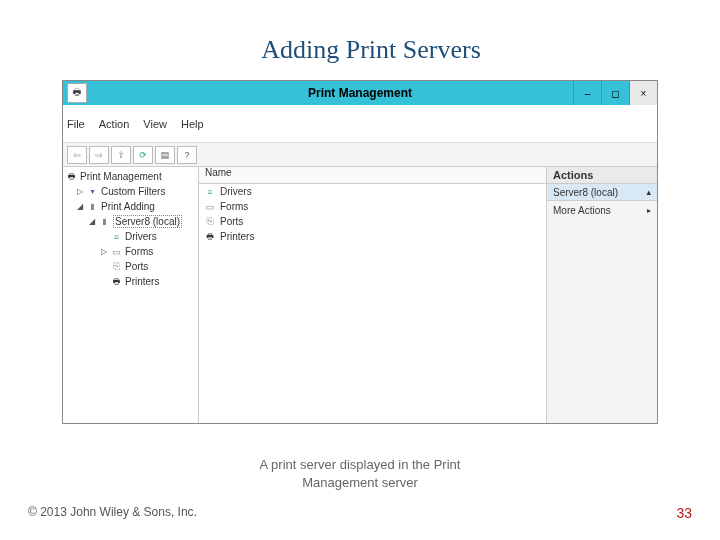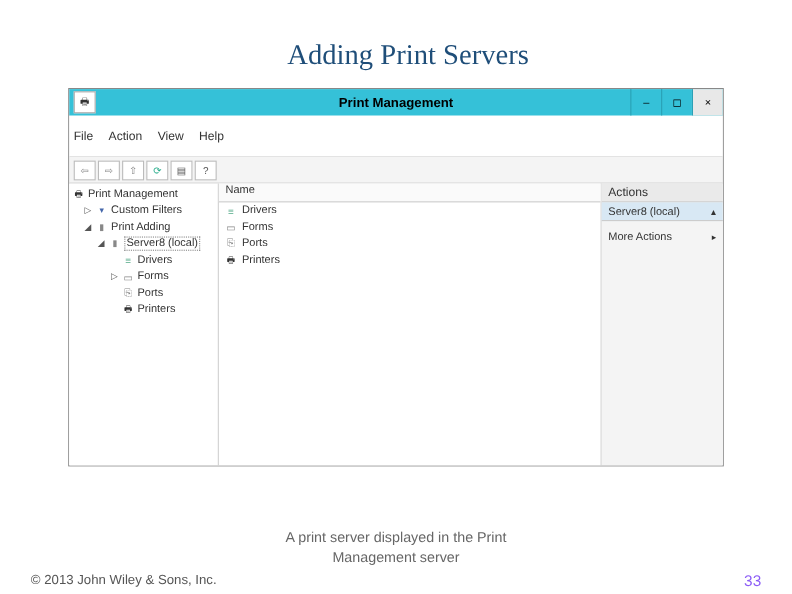--- a/index.html
+++ b/index.html
@@ -186,62 +186,62 @@
   .action-pane {
     width: 110px;
     background: #f4f4f4;
   }
   .action-header {
     height: 17px;
     background: #eaeaea;
     border-bottom: 1px solid #ccc;
     padding: 0 6px;
     font-size: 11px;
-    font-weight: normal;
+    font-weight: bold;
     display: flex;
     align-items: center;
   }
   .action-sub {
     height: 17px;
     background: #d8e8f4;
     border-bottom: 1px solid #ccc;
     padding: 0 6px;
     font-size: 10px;
     display: flex;
     align-items: center;
     justify-content: space-between;
   }
   .action-sub .chev { font-size: 9px; }
   .action-item {
     height: 18px;
-    padding: 14px 6px;
+    padding: 4px 6px;
     font-size: 10px;
     display: flex;
     align-items: center;
     justify-content: space-between;
   }
   .action-item .tri { font-size: 8px; }
   .caption {
     text-align: center;
     font-size: 13px;
     color: #666;
-    margin-top: 56px;
+    margin-top: 32px;
     line-height: 1.35;
   }
   .footer {
     position: absolute;
-    bottom: 4px;
+    bottom: 19px;
     left: 28px;
     right: 28px;
     display: flex;
     justify-content: space-between;
     font-size: 12px;
     color: #555;
   }
-  .slide-num { color: #8b5cf6; font-size: 14px; }
+  .slide-num { color: #b91c1c; font-size: 14px; }
   .printer-icon::before { content: "🖶"; font-size: 8px; }
   .drivers-icon::before { content: "≡"; color: #5a8; font-size: 9px; }
   .forms-icon::before { content: "▭"; color: #888; font-size: 9px; }
   .ports-icon::before { content: "⎘"; color: #888; font-size: 9px; }
   .printers-icon::before { content: "🖶"; font-size: 8px; }
   .server-icon::before { content: "▮"; color: #888; font-size: 8px; }
   .filter-icon::before { content: "▾"; color: #46a; font-size: 8px; }
   .deployed-icon::before { content: "🖶"; font-size: 8px; color: #666; }
 </style>
 </head>

